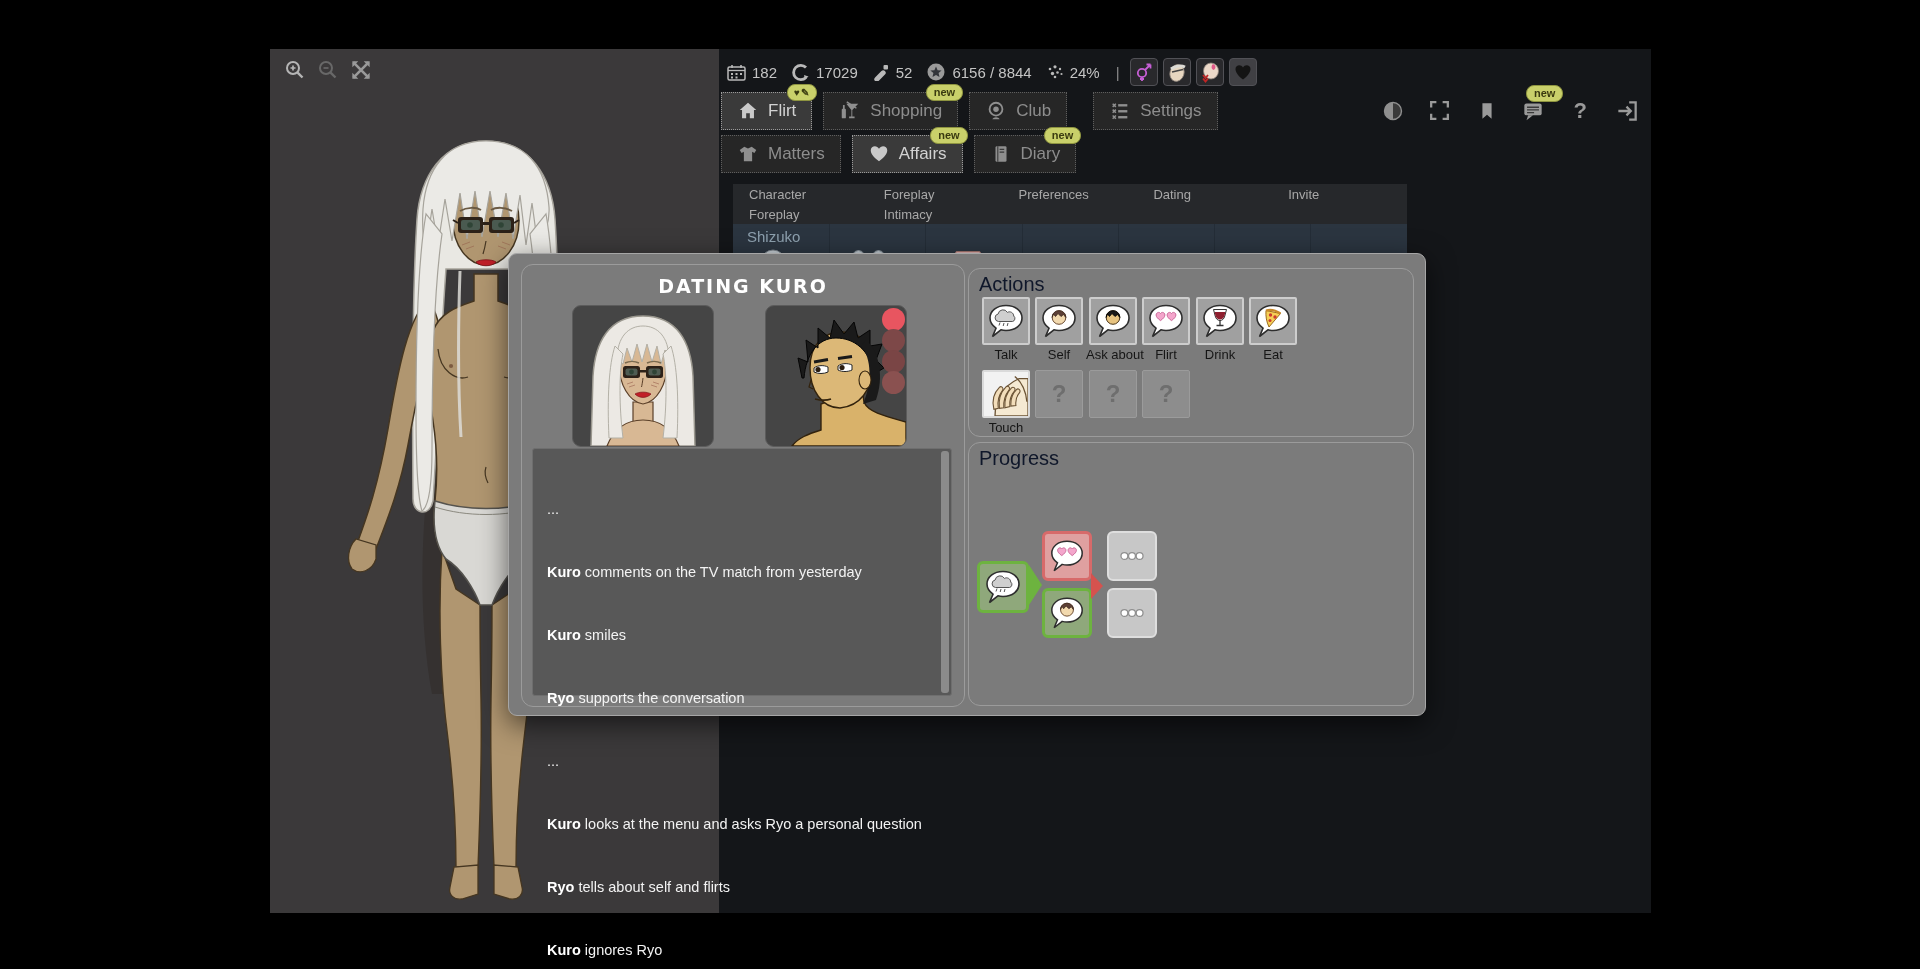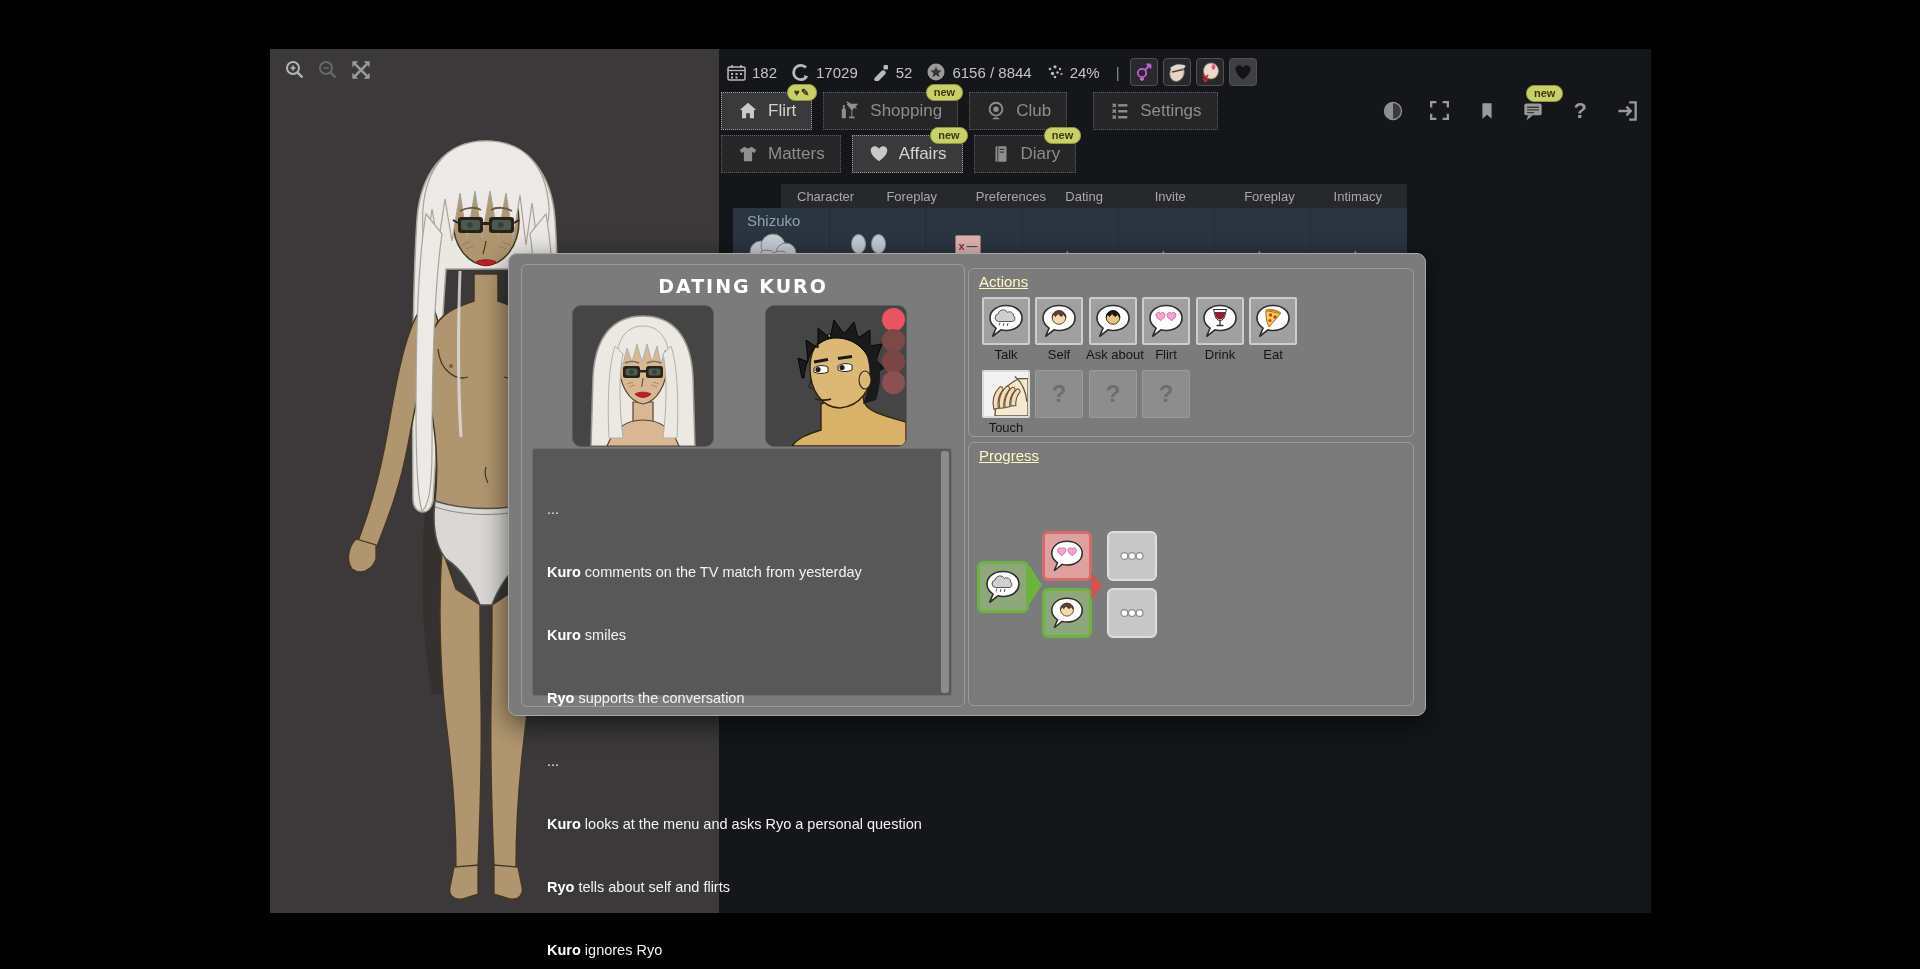--- a/index.html
+++ b/index.html
@@ -34,38 +34,38 @@
          font-weight:bold;padding:1px 7px;border-radius:8px;border:1px solid #8e9440;line-height:13px;}
   .badge.glyphs{font-size:10px;padding:1px 6px;letter-spacing:1px;}
   
   .utilities{position:absolute;left:660px;top:43px;width:262px;height:37px;display:flex;
              align-items:center;justify-content:space-between;}
   .uicon{position:relative;width:28px;height:28px;display:flex;align-items:center;justify-content:center;cursor:pointer;}
   .uicon .badge{top:-12px;right:-16px;}
   .help-q{font-size:22px;font-weight:bold;color:#9a9a9a;}
   
   .rel-table{position:absolute;left:14px;top:135px;width:674px;}
-  .thead{display:grid;grid-template-columns:repeat(7,1fr);height:24px;background:#26282b;
-         color:#a8a8a8;font-size:13px;align-items:center;margin-left:48px;}
+  .thead{display:grid;grid-template-columns:repeat(5,1fr);height:40px;background:#26282b;
+         color:#a8a8a8;font-size:13px;align-items:center;}
   .thead span{padding-left:16px;}
   .tbody{position:relative;height:112px;background:#2b3540;overflow:hidden;}
   .tbody .colsep{position:absolute;top:0;bottom:0;width:1px;background:#242d37;}
   .row-name{position:absolute;left:14px;top:4px;color:#8ea1af;font-size:15px;}
   .avatar-blob{position:absolute;left:8px;top:22px;}
   .att-ovals{position:absolute;left:118px;top:26px;display:flex;gap:5px;}
   .att-ovals i{width:13px;height:18px;background:#c3ccd3;border:1px solid #8a949c;border-radius:50%;}
   .pref-chip{position:absolute;left:222px;top:27px;width:24px;height:19px;background:#dfb3b3;
              border:1px solid #a4766f;border-radius:2px;font-size:11px;color:#8c2f2f;
              display:flex;align-items:center;justify-content:center;gap:2px;font-weight:bold;}
   .pref-chip .dash{color:#4a4a4a;}
   .gmark{position:absolute;top:38px;color:#8cc63f;font-weight:bold;font-size:15px;}
   
   #modal{position:absolute;left:508px;top:253px;width:916px;height:461px;background:#7b7b7b;
          border:1px solid #a6a6a6;border-radius:9px;box-shadow:0 8px 28px rgba(0,0,0,.6);z-index:50;}
-  .panel{position:absolute;border:1px solid #9b9b9b;border-radius:6px;}
+  .panel{position:absolute;border:1px solid #9b9b9b;border-radius:12px;}
   #dlg-left{left:12px;top:10px;width:442px;height:441px;}
   .dlg-title{margin-top:10px;text-align:center;color:#fff;font-size:19px;font-weight:bold;
              letter-spacing:2px;font-family:"DejaVu Sans",sans-serif;}
   .portrait{position:absolute;top:40px;width:140px;height:140px;background:#454545;border-radius:9px;
             border:1px solid #5c5c5c;overflow:hidden;}
   #portrait-left{left:50px;}
   #portrait-right{left:243px;}
   .interest-dots{position:absolute;left:360px;top:43px;display:flex;flex-direction:column;gap:-2px;}
   .idot{width:23px;height:23px;border-radius:50%;margin-bottom:-2px;}
   .idot.on{background:#e85560;}
@@ -73,21 +73,21 @@
   .idot.off2{background:#7a4545;}
   .idot.off3{background:#8a5150;}
   .log-box{position:absolute;left:10px;top:183px;width:420px;height:248px;background:#585858;
            border:1px solid #6e6e6e;border-radius:3px;color:#f3f3f3;font-size:14.5px;
            line-height:21px;padding:8px 20px 8px 14px;box-sizing:border-box;white-space:pre-wrap;}
   .log-line b{color:#fff;}
   .log-scroll{position:absolute;right:2px;top:2px;bottom:2px;width:8px;background:#8b8b8b;border-radius:3px;}
   
   #dlg-actions{left:459px;top:14px;width:444px;height:167px;}
   #dlg-progress{left:459px;top:188px;width:444px;height:262px;}
-  .panel-title{position:absolute;left:10px;top:4px;color:#fef9c3;font-size:15px;text-decoration:underline;}
+  .panel-title{position:absolute;left:10px;top:4px;color:#0f172a;font-size:20px;}
   .acell{position:absolute;width:54px;text-align:center;}
   .abtn{width:48px;height:48px;margin:0 auto;background:#a0a0a0;border:2px solid #cdcdcd;
         border-radius:2px;box-sizing:border-box;display:flex;align-items:center;justify-content:center;cursor:pointer;}
   .abtn.white{background:#f2f2f2;border-color:#dadada;padding:0;}
   .abtn.disabled{background:#8d8d8d;border:1px solid #9b9b9b;color:#6e6e6e;
                  font-size:24px;font-weight:bold;cursor:default;}
   .albl{margin-top:2px;font-size:13px;color:#151515;white-space:nowrap;}
   
   .pnode{position:absolute;border-radius:6px;box-sizing:border-box;display:flex;
          align-items:center;justify-content:center;}

